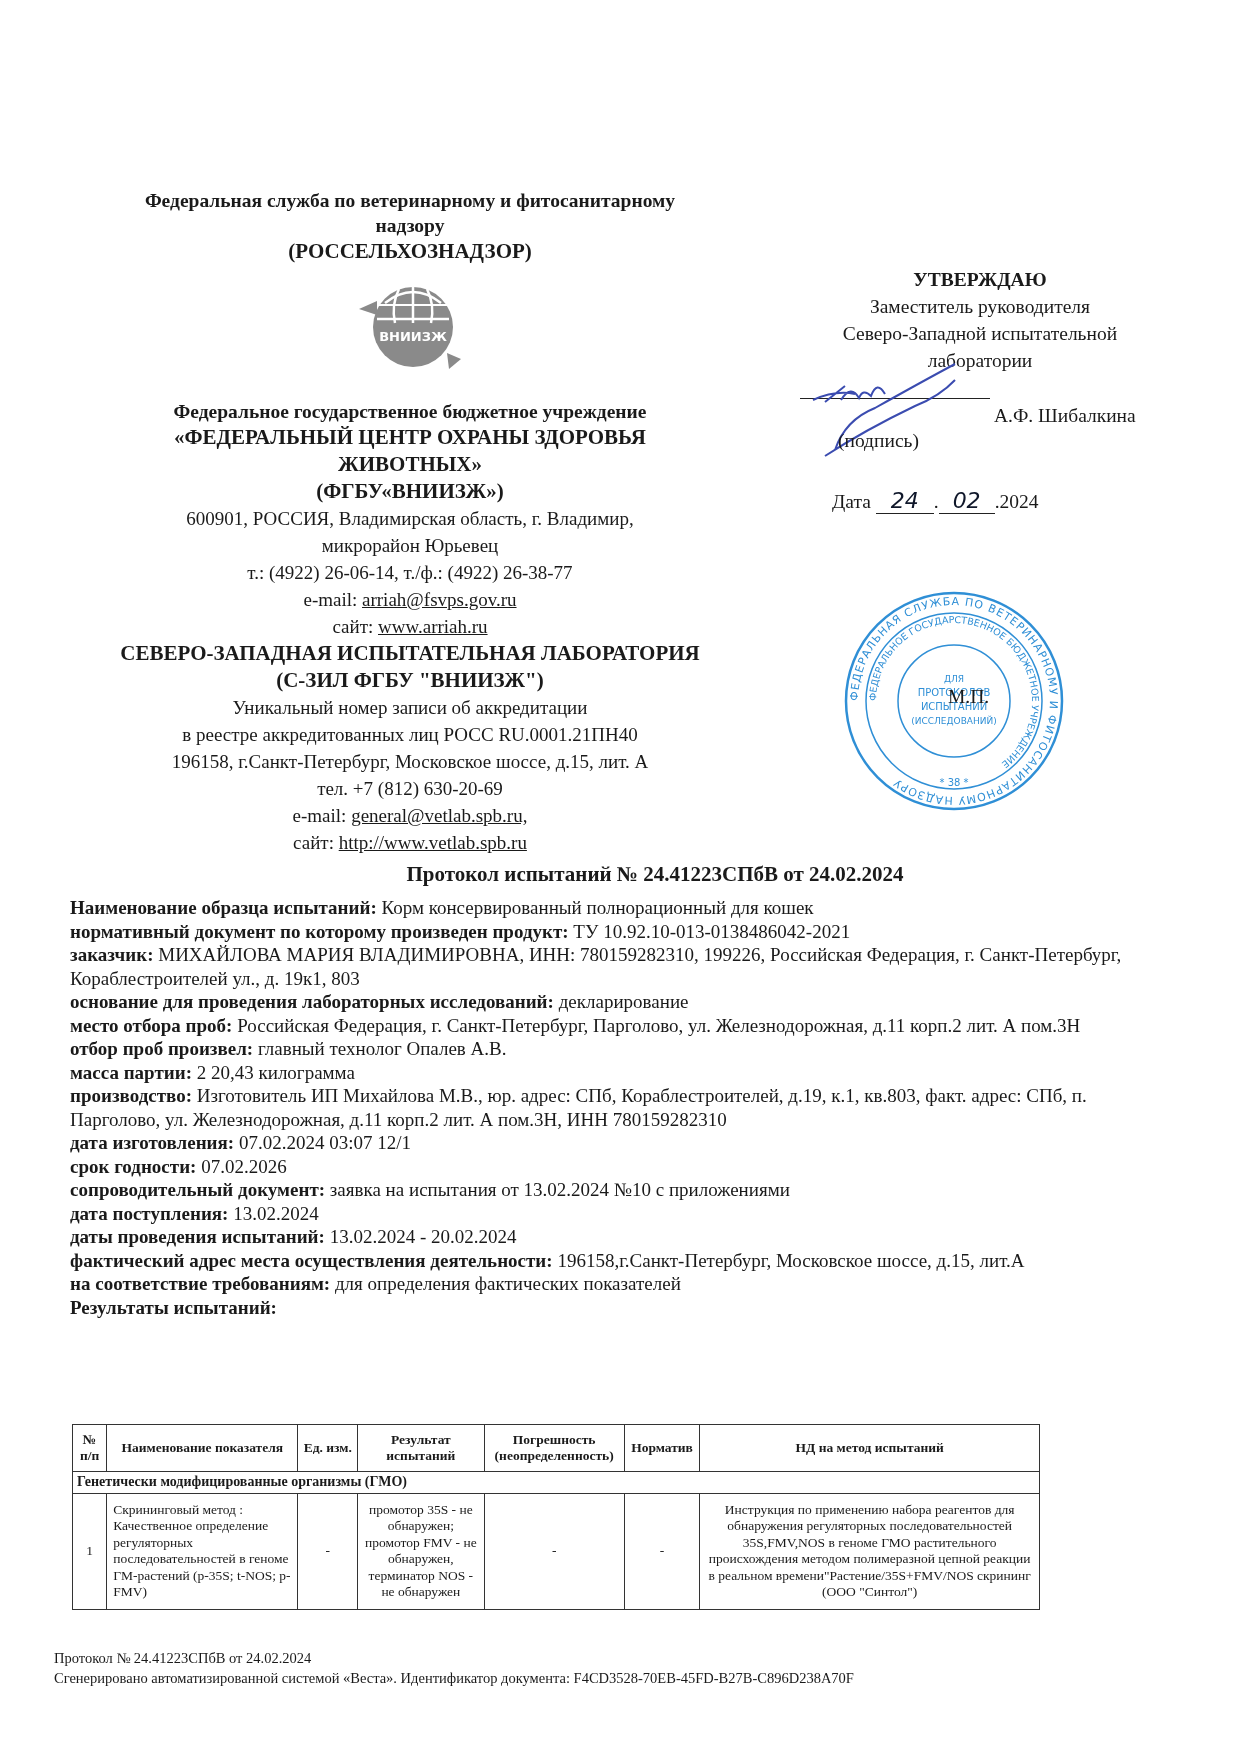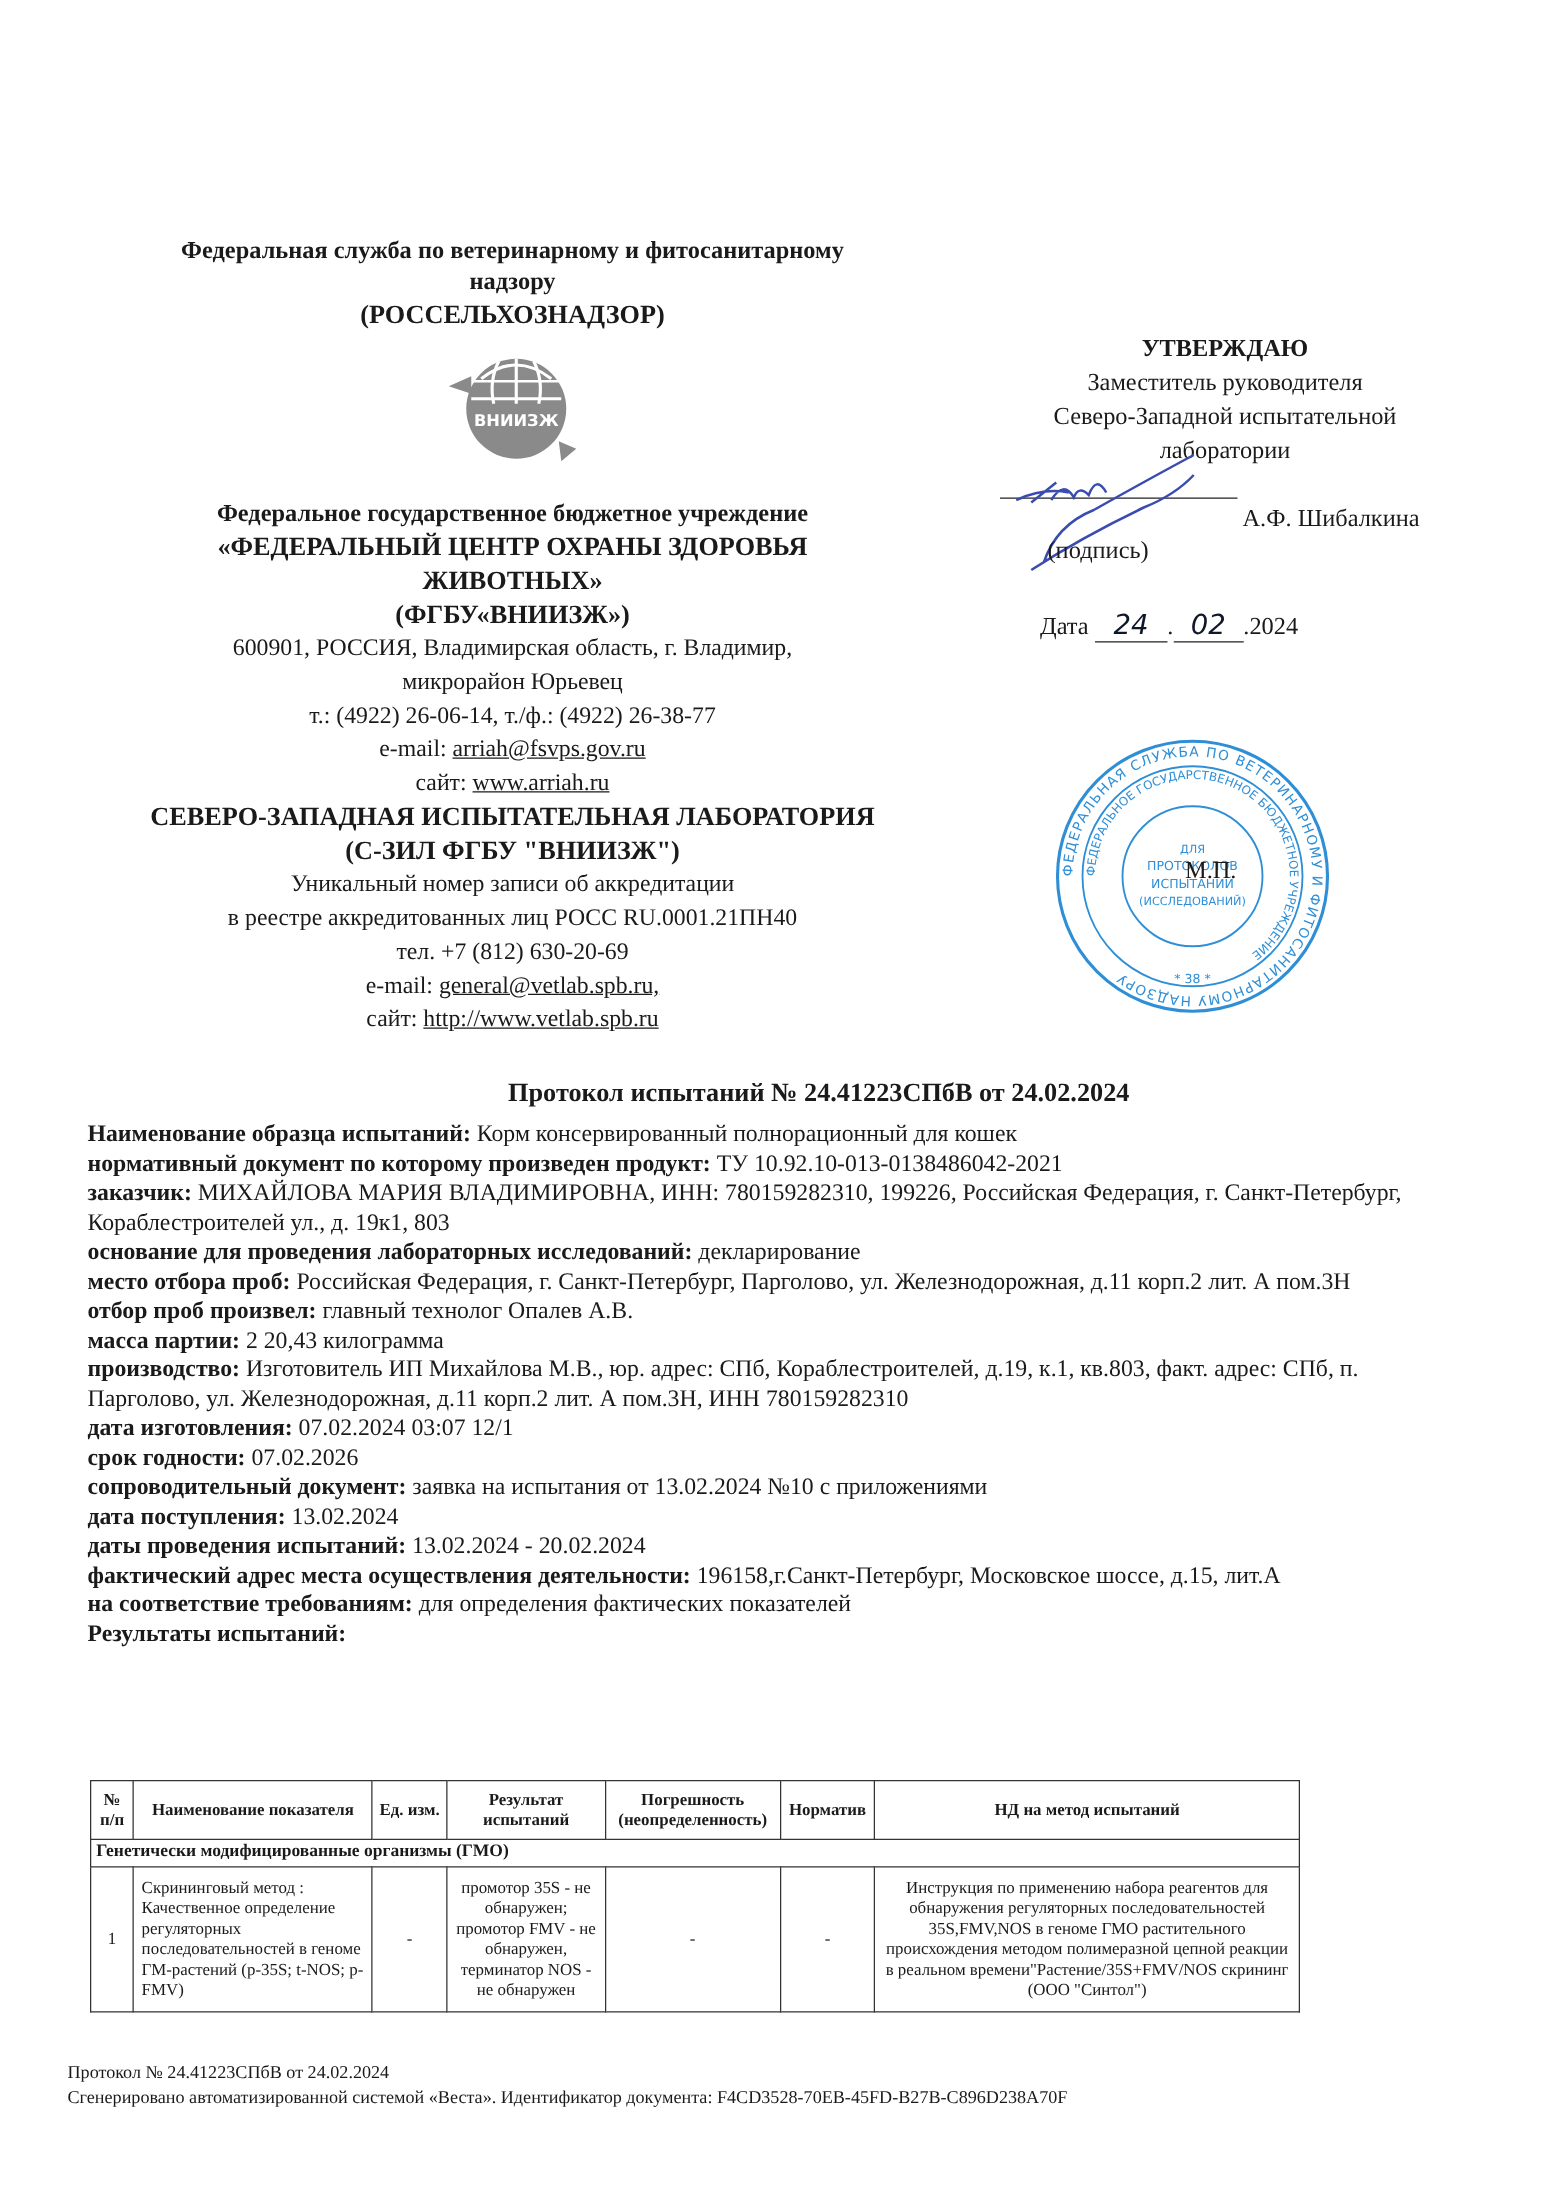--- a/index.html
+++ b/index.html
@@ -72,20 +72,21 @@
   <div class="line b big">(ФГБУ«ВНИИЗЖ»)</div>
   <div class="line sm">600901, РОССИЯ, Владимирская область, г. Владимир,</div>
   <div class="line sm">микрорайон Юрьевец</div>
   <div class="line sm">т.: (4922) 26-06-14, т./ф.: (4922) 26-38-77</div>
   <div class="line sm"><span>e-mail: </span><span class="u">arriah@fsvps.gov.ru</span></div>
   <div class="line sm"><span>сайт: </span><span class="u">www.arriah.ru</span></div>
   <div class="line b big">СЕВЕРО-ЗАПАДНАЯ ИСПЫТАТЕЛЬНАЯ ЛАБОРАТОРИЯ</div>
   <div class="line b big">(С-ЗИЛ ФГБУ "ВНИИЗЖ")</div>
   <div class="line sm">Уникальный номер записи об аккредитации</div>
   <div class="line sm">в реестре аккредитованных лиц РОСС RU.0001.21ПН40</div>
+  <div class="line sm">196158, г.Санкт-Петербург, Московское шоссе, д.15, лит. А</div>
   <div class="line sm">тел. +7 (812) 630-20-69</div>
   <div class="line sm"><span>e-mail: </span><span class="u">general@vetlab.spb.ru,</span></div>
   <div class="line sm"><span>сайт: </span><span class="u">http://www.vetlab.spb.ru</span></div>
 </div>
 
 <div id="approve" class="abs">
   <div class="b">УТВЕРЖДАЮ</div>
   <div>Заместитель руководителя</div>
   <div>Северо-Западной испытательной</div>
   <div>лаборатории</div>

